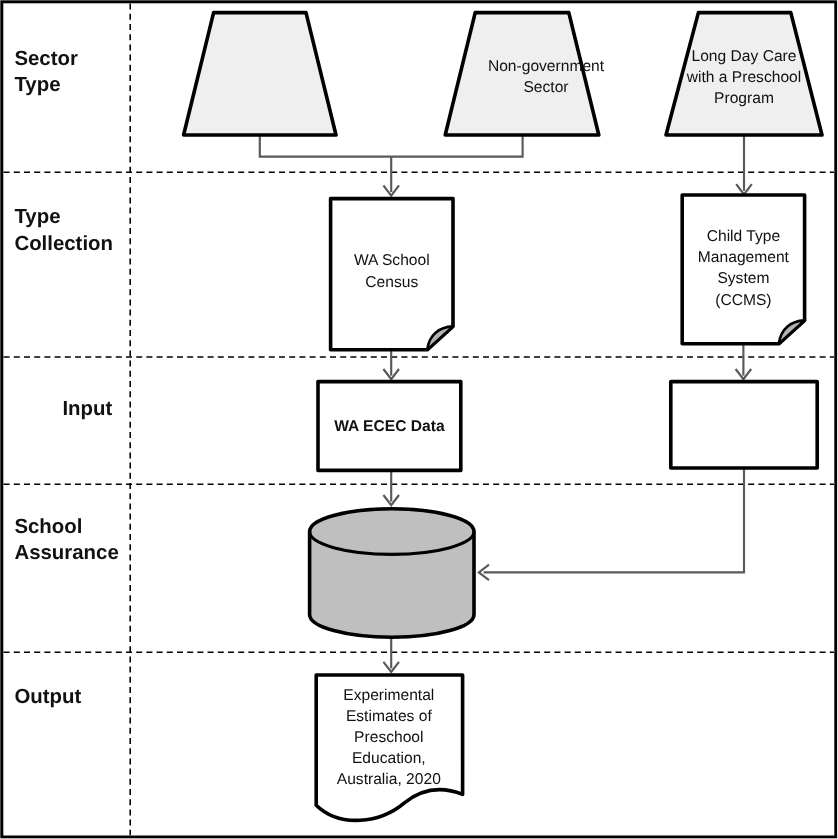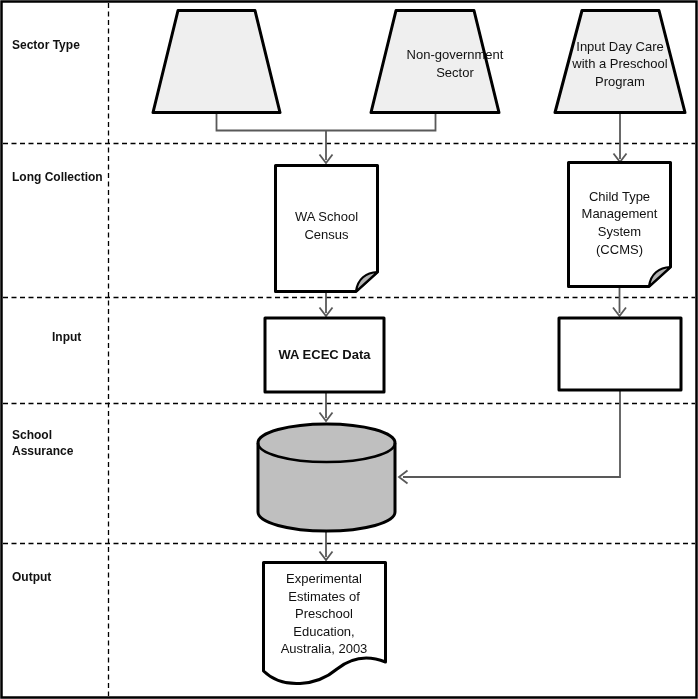--- a/index.html
+++ b/index.html
@@ -22,21 +22,21 @@
     align-items: center;
     justify-content: center;
     text-align: center;
     font-size: 13px;
     line-height: 1.35;
     color: #111;
   }
   .row-label {
     position: absolute;
     left: 12px;
-    font-size: 12px;
+    font-size: 17px;
     font-weight: bold;
     color: #111;
     line-height: 1.3;
     text-align: left;
   }
 </style>
 </head>
 <body>
 
 <div id="canvas">
@@ -93,25 +93,25 @@
       <rect x="559" y="318" width="122" height="72" fill="#ffffff"></rect>
 
       <path d="M258,443 A68.5,19 0 0 1 395,443 L395,512 A68.5,19 0 0 1 258,512 Z" fill="#bfbfbf"></path>
       <path d="M258,443 A68.5,19 0 0 0 395,443" fill="none" stroke-width="2.6"></path>
 
       <path d="M263.5,562.5 L385.5,562.5 L385.5,662 C368,655 352,657 337,669 C317,686 283,690 263.5,671 Z" fill="#ffffff"></path>
     </g>
   </svg>
 
   <div class="row-label" style="top:38px; width:90px;">Sector Type</div>
-  <div class="row-label" style="top:170px; width:95px;">Long Collection</div>
+  <div class="row-label" style="top:170px; width:95px;">Type Collection</div>
   <div class="row-label" style="top:330px; width:90px;padding-left:40px;">Input</div>
   <div class="row-label" style="top:428px; width:80px;">School Assurance</div>
   <div class="row-label" style="top:570px; width:90px;">Output</div>
 
   <div class="node-label" style="left:396px; top:20px;  width:118px; height:88px;">Non-government Sector</div>
-  <div class="node-label" style="left:564px; top:20px;  width:112px; height:88px;">Input Day Care with a Preschool Program</div>
+  <div class="node-label" style="left:564px; top:20px;  width:112px; height:88px;">Long Day Care with a Preschool Program</div>
   <div class="node-label" style="left:281px; top:170px; width:91px;  height:112px;">WA School Census</div>
   <div class="node-label" style="left:574px; top:168px; width:91px;  height:110px;">Child Type Management System (CCMS)</div>
   <div class="node-label" style="left:265px; top:318px; width:119px; height:74px;font-weight:bold;">WA ECEC Data</div>
-  <div class="node-label" style="left:271px; top:568px; width:106px; height:92px;">Experimental Estimates of Preschool Education, Australia, 2003</div>
+  <div class="node-label" style="left:271px; top:568px; width:106px; height:92px;">Experimental Estimates of Preschool Education, Australia, 2020</div>
 
 </div>
 
 </body></html>

